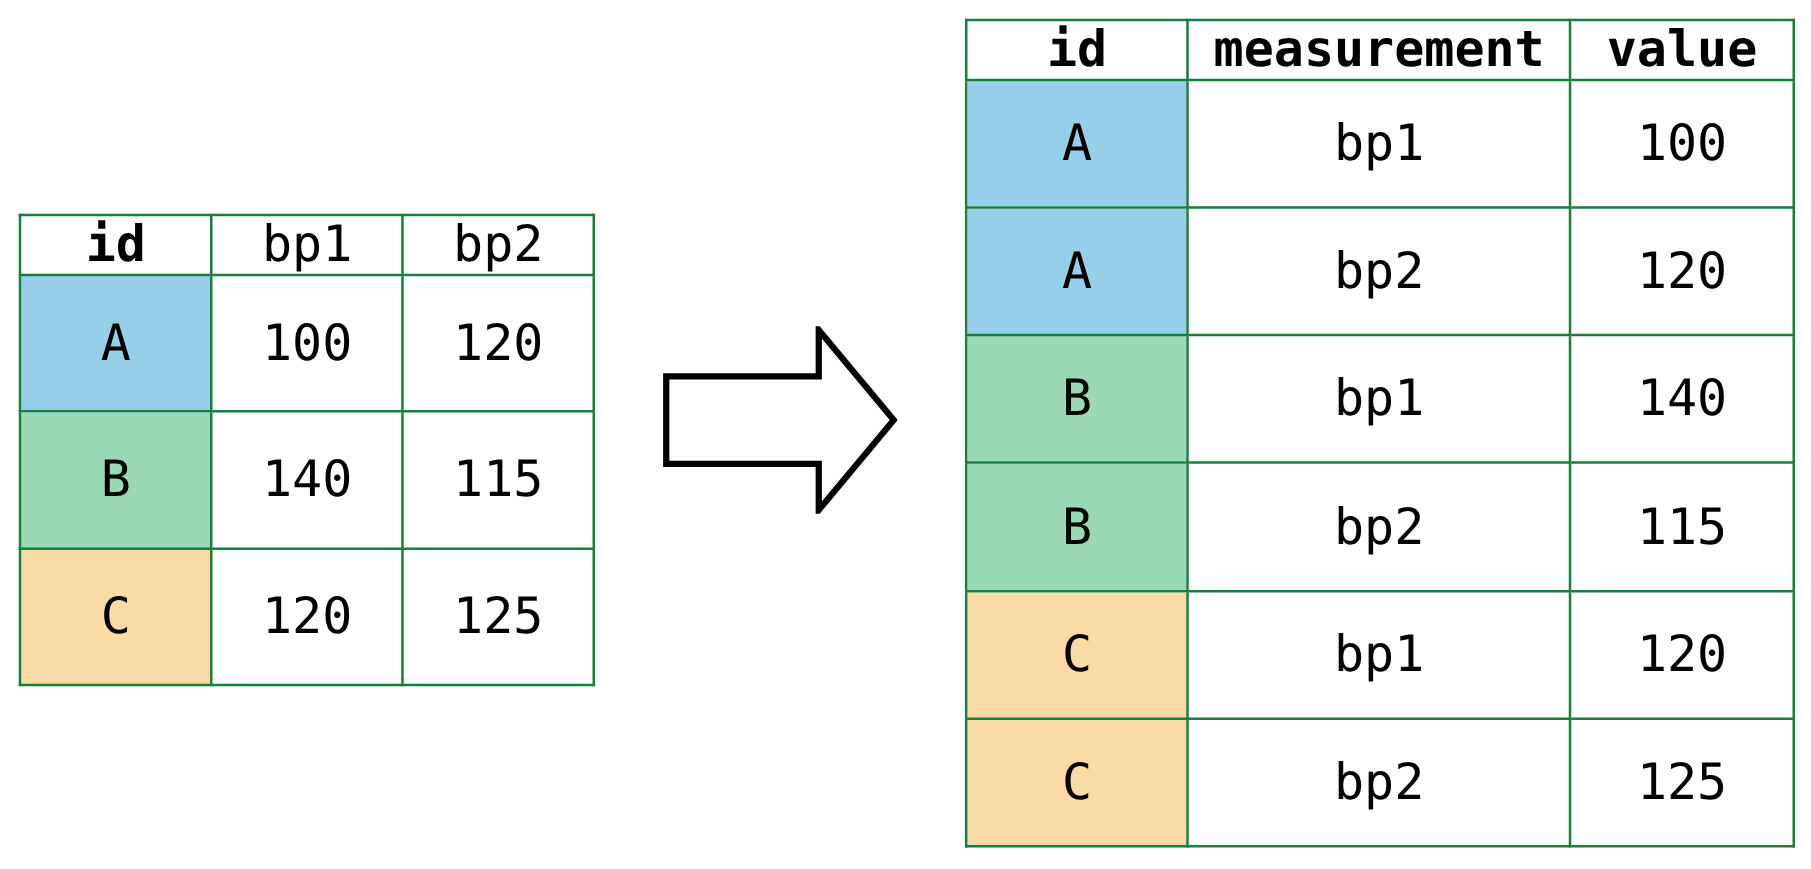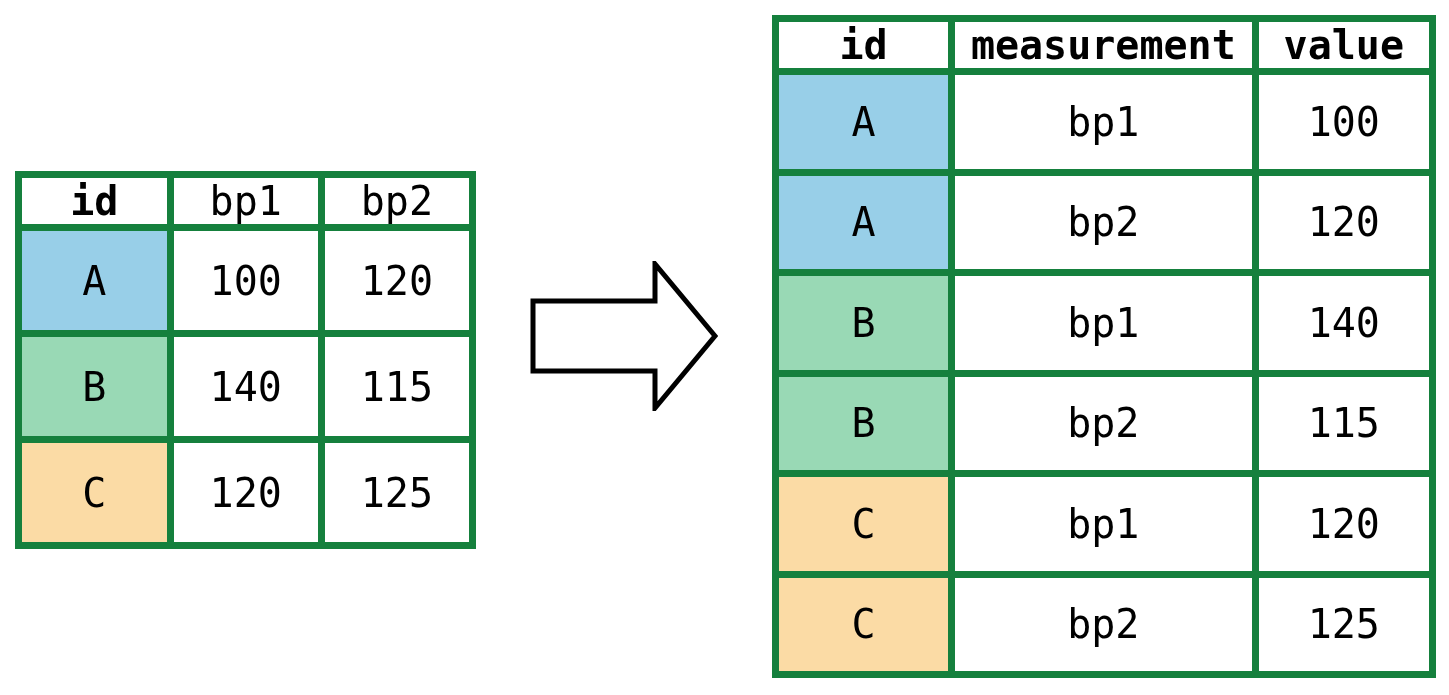--- a/index.html
+++ b/index.html
@@ -10,21 +10,21 @@
     color: #000000;
     overflow: hidden;
   }
   table {
     position: absolute;
     border-collapse: collapse;
     table-layout: fixed;
     background: #ffffff;
   }
   th, td {
-    border: 7px solid #15803d;
+    border: 2px solid #15803d;
     text-align: center;
     vertical-align: middle;
     font-size: 40px;
     font-weight: 400;
     overflow: hidden;
     white-space: nowrap;
     margin-top: 48px;
   }
   th.bold { font-weight: 700; }
 

